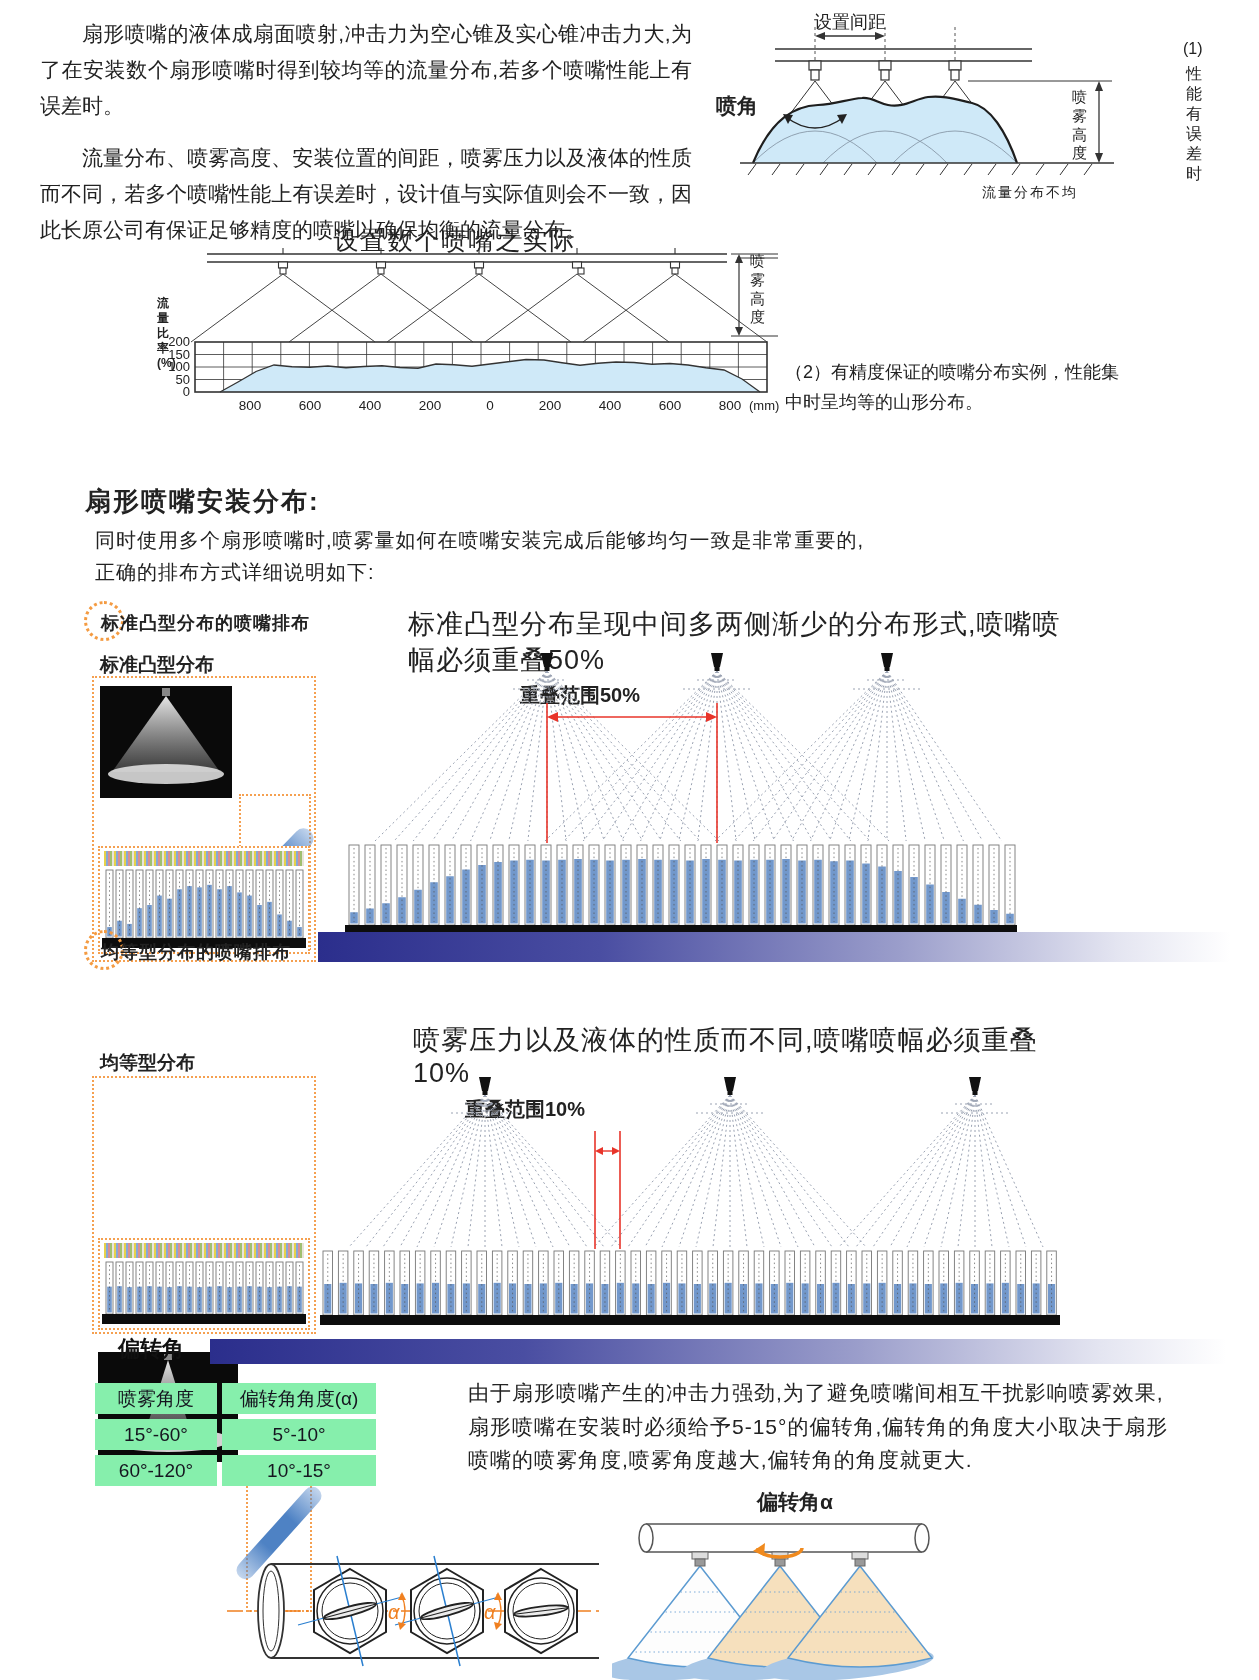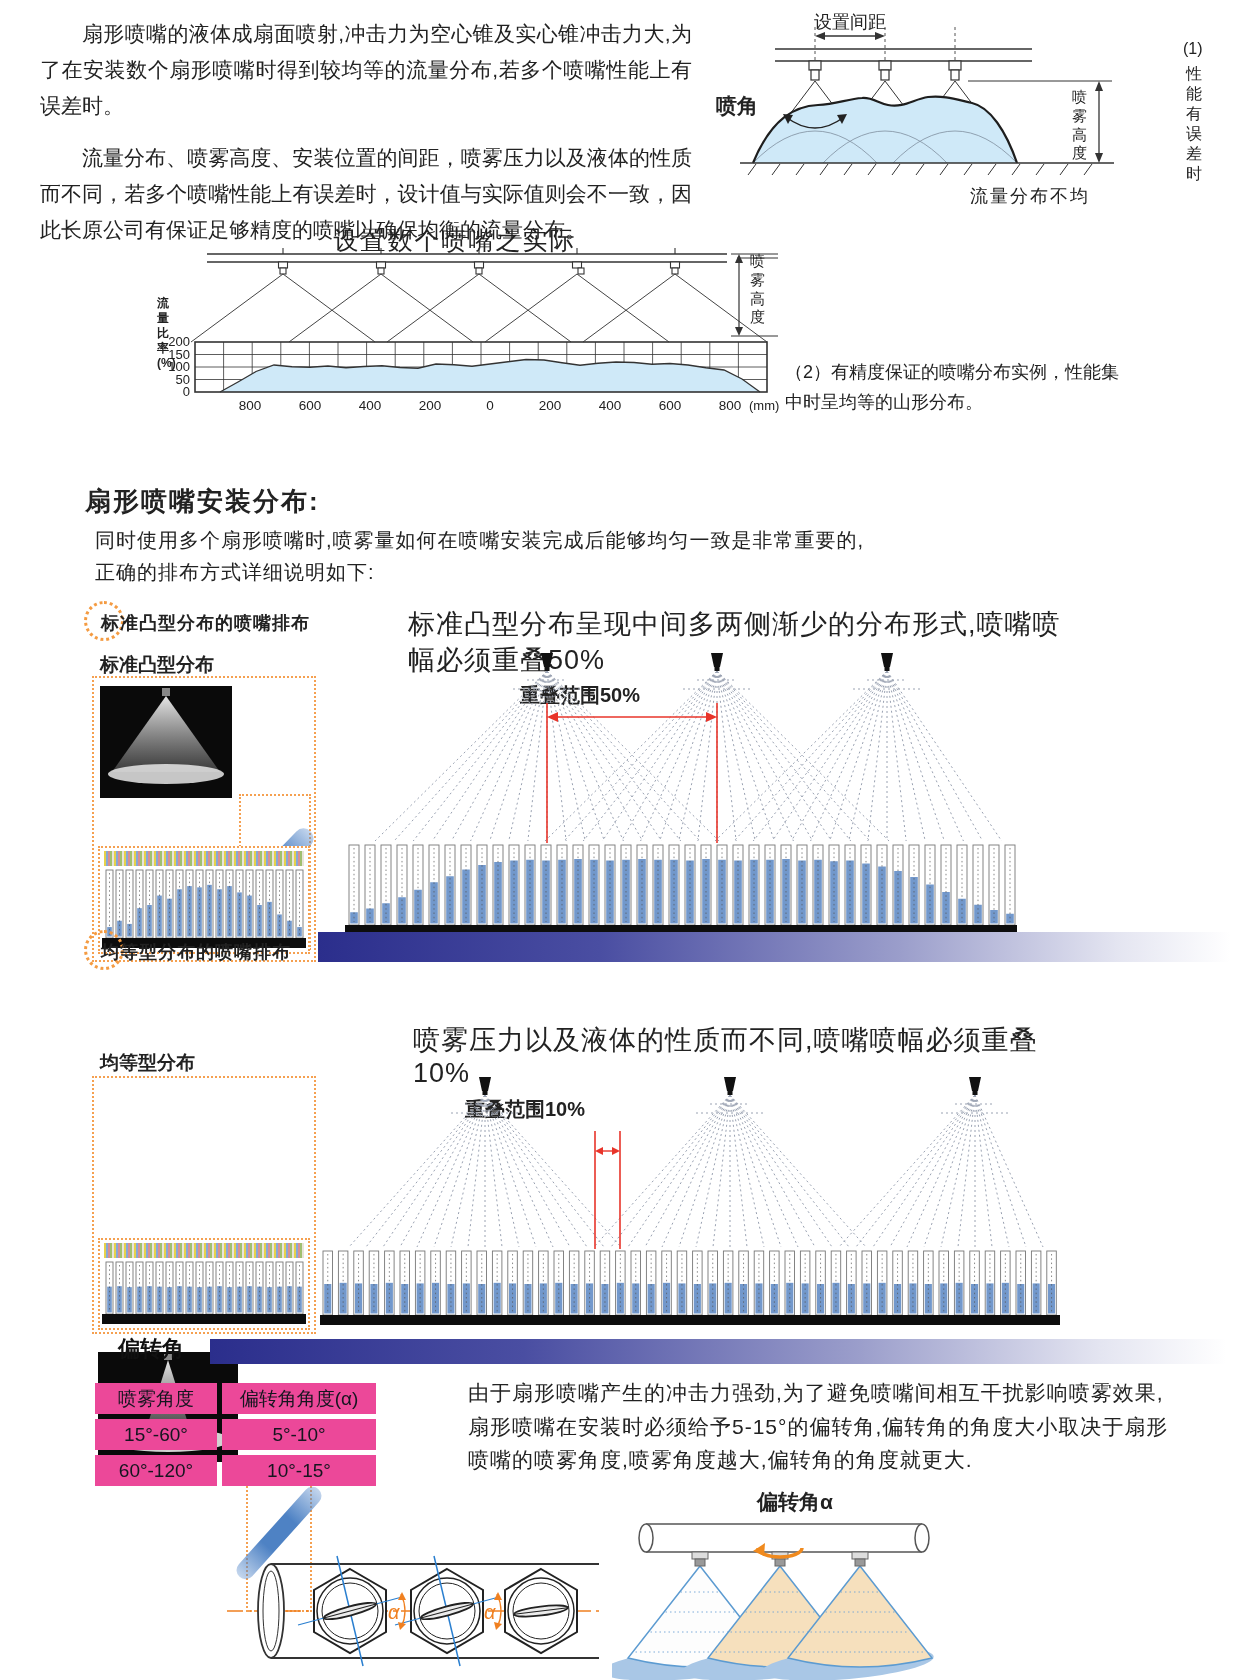--- a/index.html
+++ b/index.html
@@ -19,21 +19,21 @@
   .panel-label{font-size:19px;font-weight:bold;color:#222;}
   .photo-box{background:#0a0a0a;position:relative;overflow:hidden;}
   .streak-box{border:2px dotted #f5a050;position:relative;}
   .streak{position:absolute;border-radius:12px;
           background:linear-gradient(90deg,rgba(90,140,205,.35),#4e82c4 35%,#4e82c4 65%,rgba(90,140,205,.35));}
   .mini-hist{border:2px dotted #f5a050;background:#fff;}
   .speckle{height:15px;margin:3px 4px 0 4px;
            background:repeating-linear-gradient(90deg,#e6d24a 0 2px,#86a8d8 2px 4px,#d89090 4px 6px,#a0c070 6px 8px,#e8e4da 8px 10px),
                       repeating-linear-gradient(0deg,rgba(255,255,255,.35) 0 2px,rgba(0,0,0,0) 2px 5px);}
   .def-table{display:grid;grid-template-columns:122px 154px;gap:5px;}
-  .def-cell{background:#ec4899;color:#15151f;font-size:19px;text-align:center;
+  .def-cell{background:#86efac;color:#15151f;font-size:19px;text-align:center;
             height:31px;line-height:31px;}
   .sec-title{font-size:22px;font-weight:bold;color:#111;}
   svg text{font-family:"Liberation Sans","DejaVu Sans",sans-serif;}
 </style>
 </head>
 <body>
 
 <div class="abs para indent" style="left:40px;top:16px;width:652px;">扇形喷嘴的液体成扇面喷射,冲击力为空心锥及实心锥冲击力大,为了在安装数个扇形喷嘴时得到较均等的流量分布,若多个喷嘴性能上有误差时。</div>
 <div class="abs para indent" style="left:40px;top:140px;width:652px;">流量分布、喷雾高度、安装位置的间距，喷雾压力以及液体的性质而不同，若多个喷嘴性能上有误差时，设计值与实际值则会不一致，因此长原公司有保证足够精度的喷嘴以确保均衡的流量分布。</div>
 
@@ -101,21 +101,21 @@
   </g>
   <g stroke="#333" fill="#333">
     <line x1="399" y1="84" x2="399" y2="154" stroke-width="1.3"></line>
     <polygon points="399,78 395,88 403,88" stroke="none"></polygon>
     <polygon points="399,160 395,150 403,150" stroke="none"></polygon>
   </g>
 </svg>
 <div class="abs center" style="left:790px;top:10px;width:120px;font-size:18px;">设置间距</div>
 <div class="abs bold" style="left:716px;top:92px;font-size:21px;">喷角</div>
 <div class="abs vtext" style="left:1072px;top:88px;width:18px;font-size:15px;">喷雾高度</div>
-<div class="abs center" style="left:915px;top:184px;width:230px;font-size:18px;letter-spacing:2px;">流量分布不均</div>
+<div class="abs center" style="left:915px;top:184px;width:230px;font-size:14px;letter-spacing:2px;">流量分布不均</div>
 <div class="abs" style="left:1183px;top:40px;font-size:16px;">(1)</div>
 <div class="abs vtext" style="left:1186px;top:64px;width:18px;font-size:16px;">性能有误差时</div>
 
 <div class="abs center" style="left:280px;top:224px;width:350px;font-size:25px;font-weight:400;letter-spacing:2px;">设置数个喷嘴之实际</div>
 <svg id="fig2" class="abs" style="left:135px;top:240px;" width="645" height="178" viewBox="0 0 645 178">
   <g stroke="#333" stroke-width="1.3">
     <line x1="72" y1="14" x2="592" y2="14"></line>
       <line x1="72" y1="22" x2="592" y2="22"></line>
     <line x1="602" y1="18" x2="643" y2="18" stroke-width="1"></line>
   </g>

